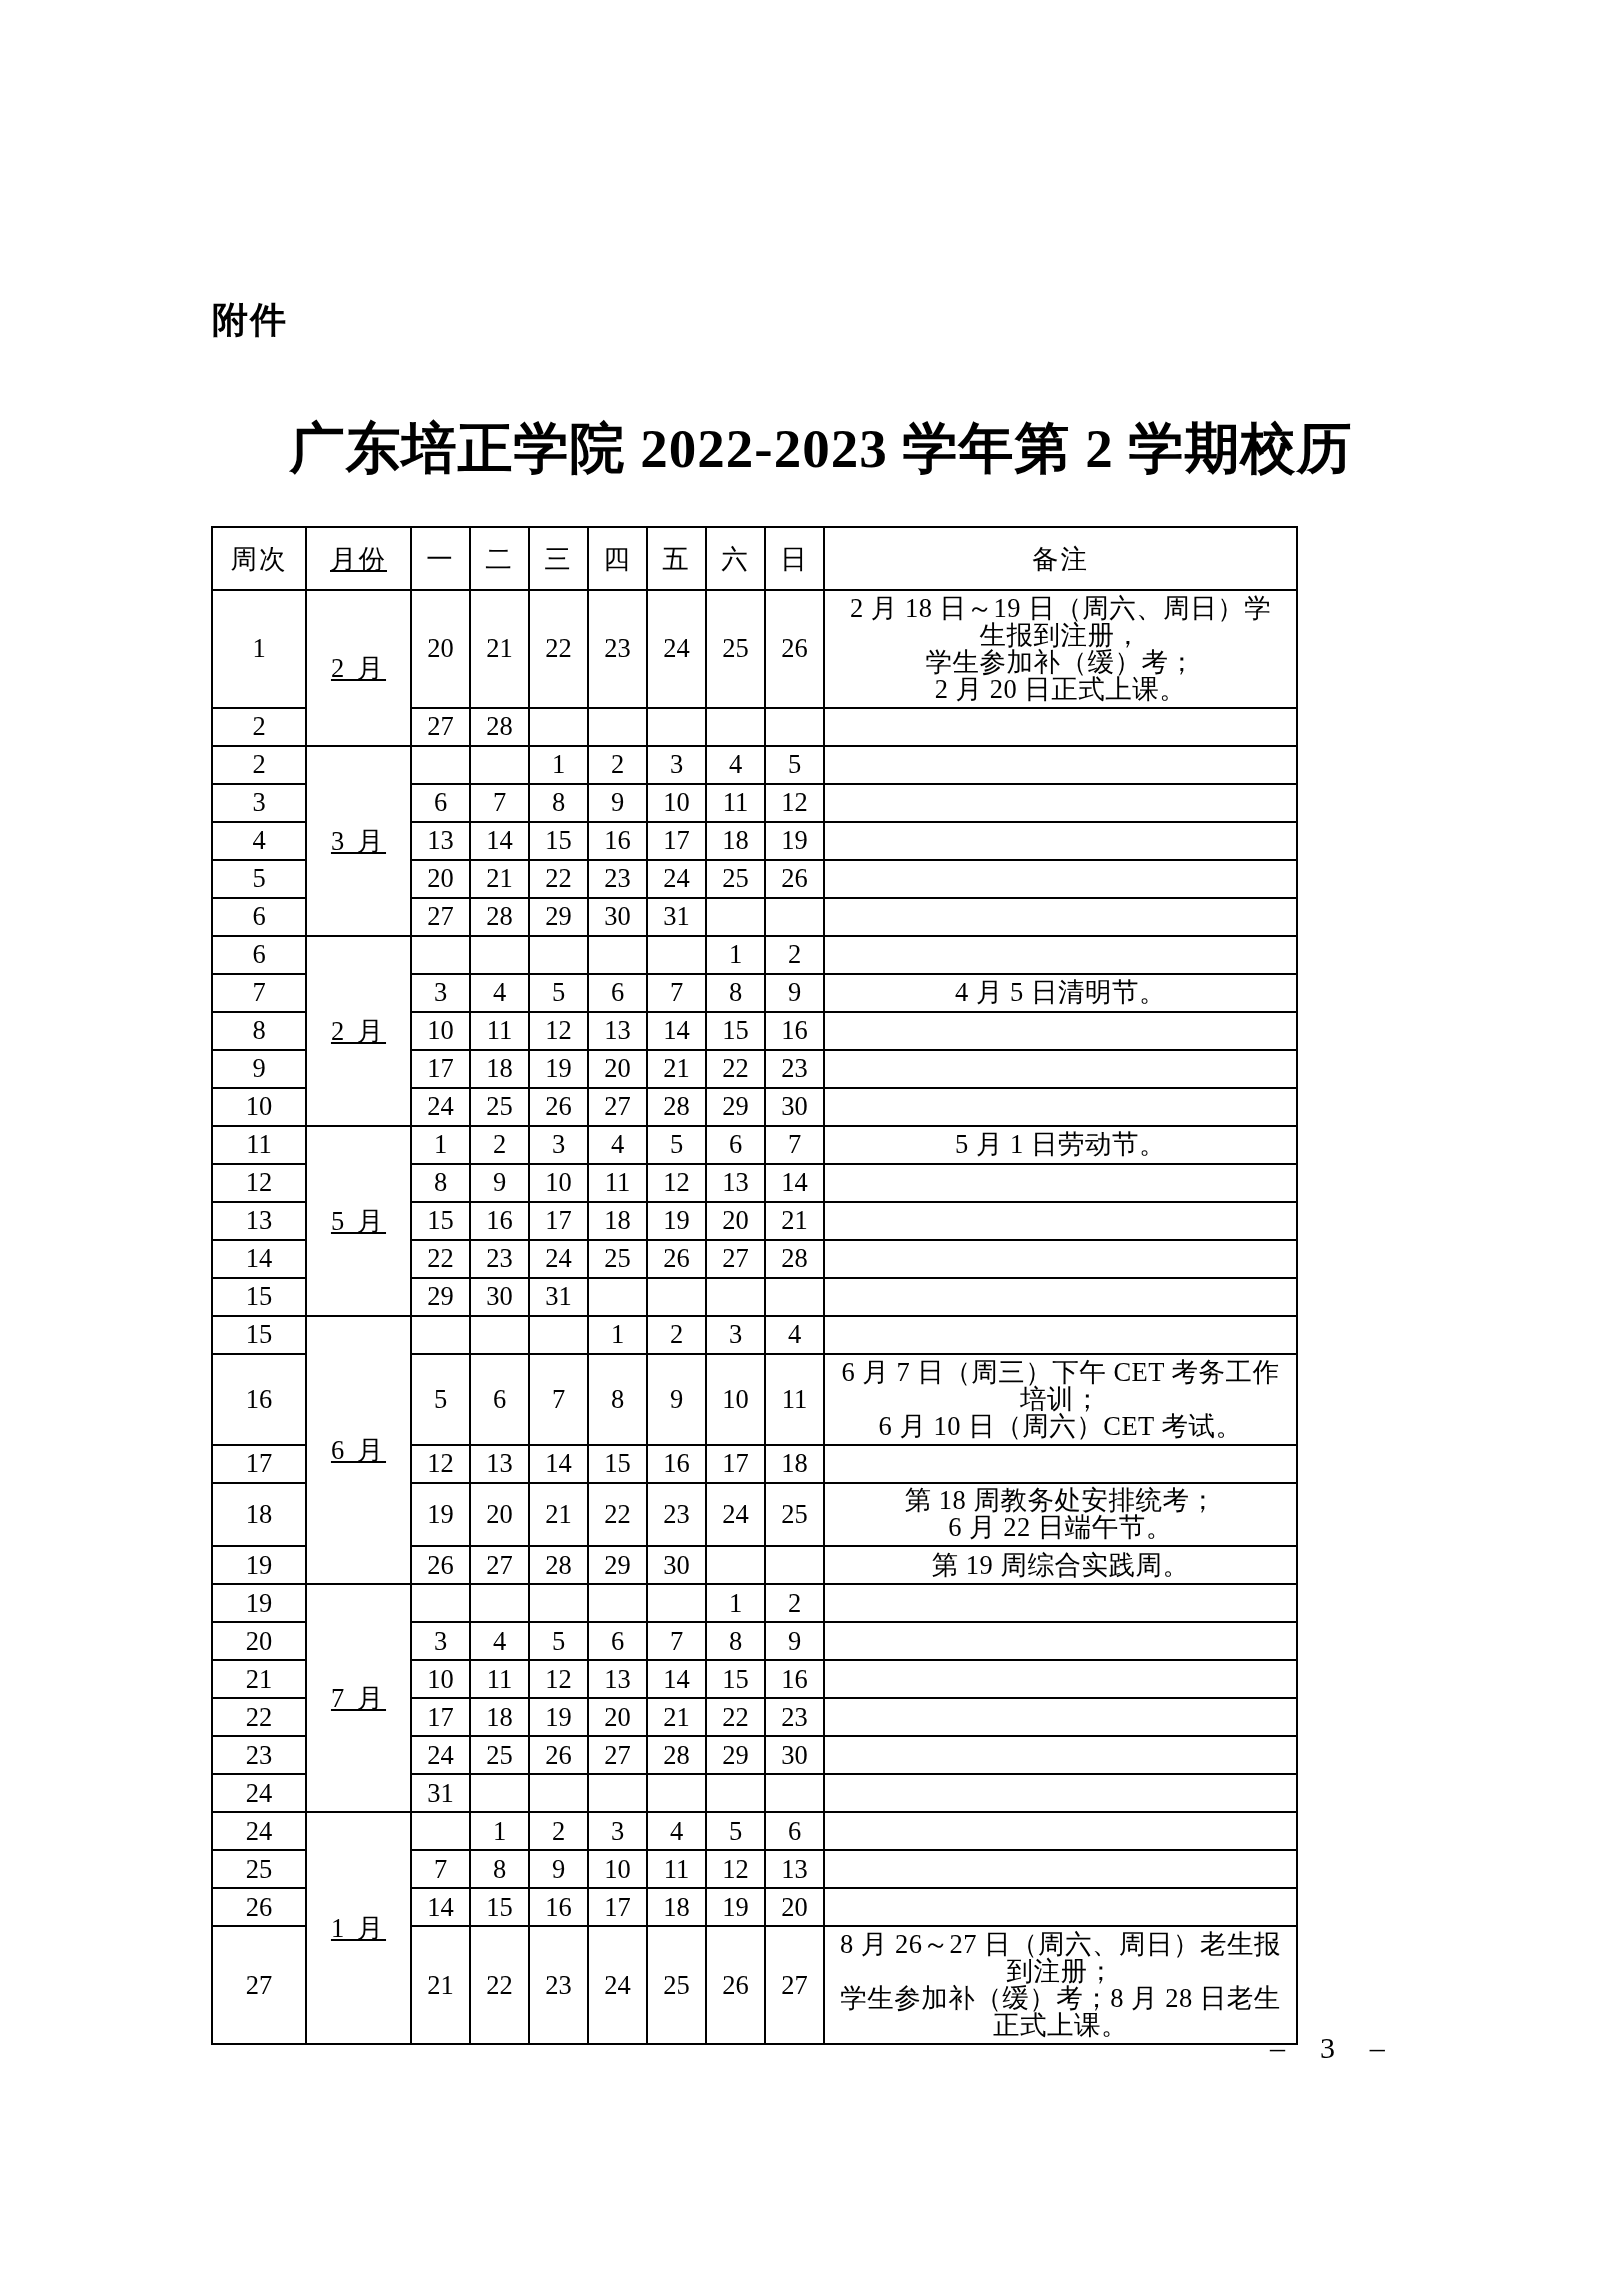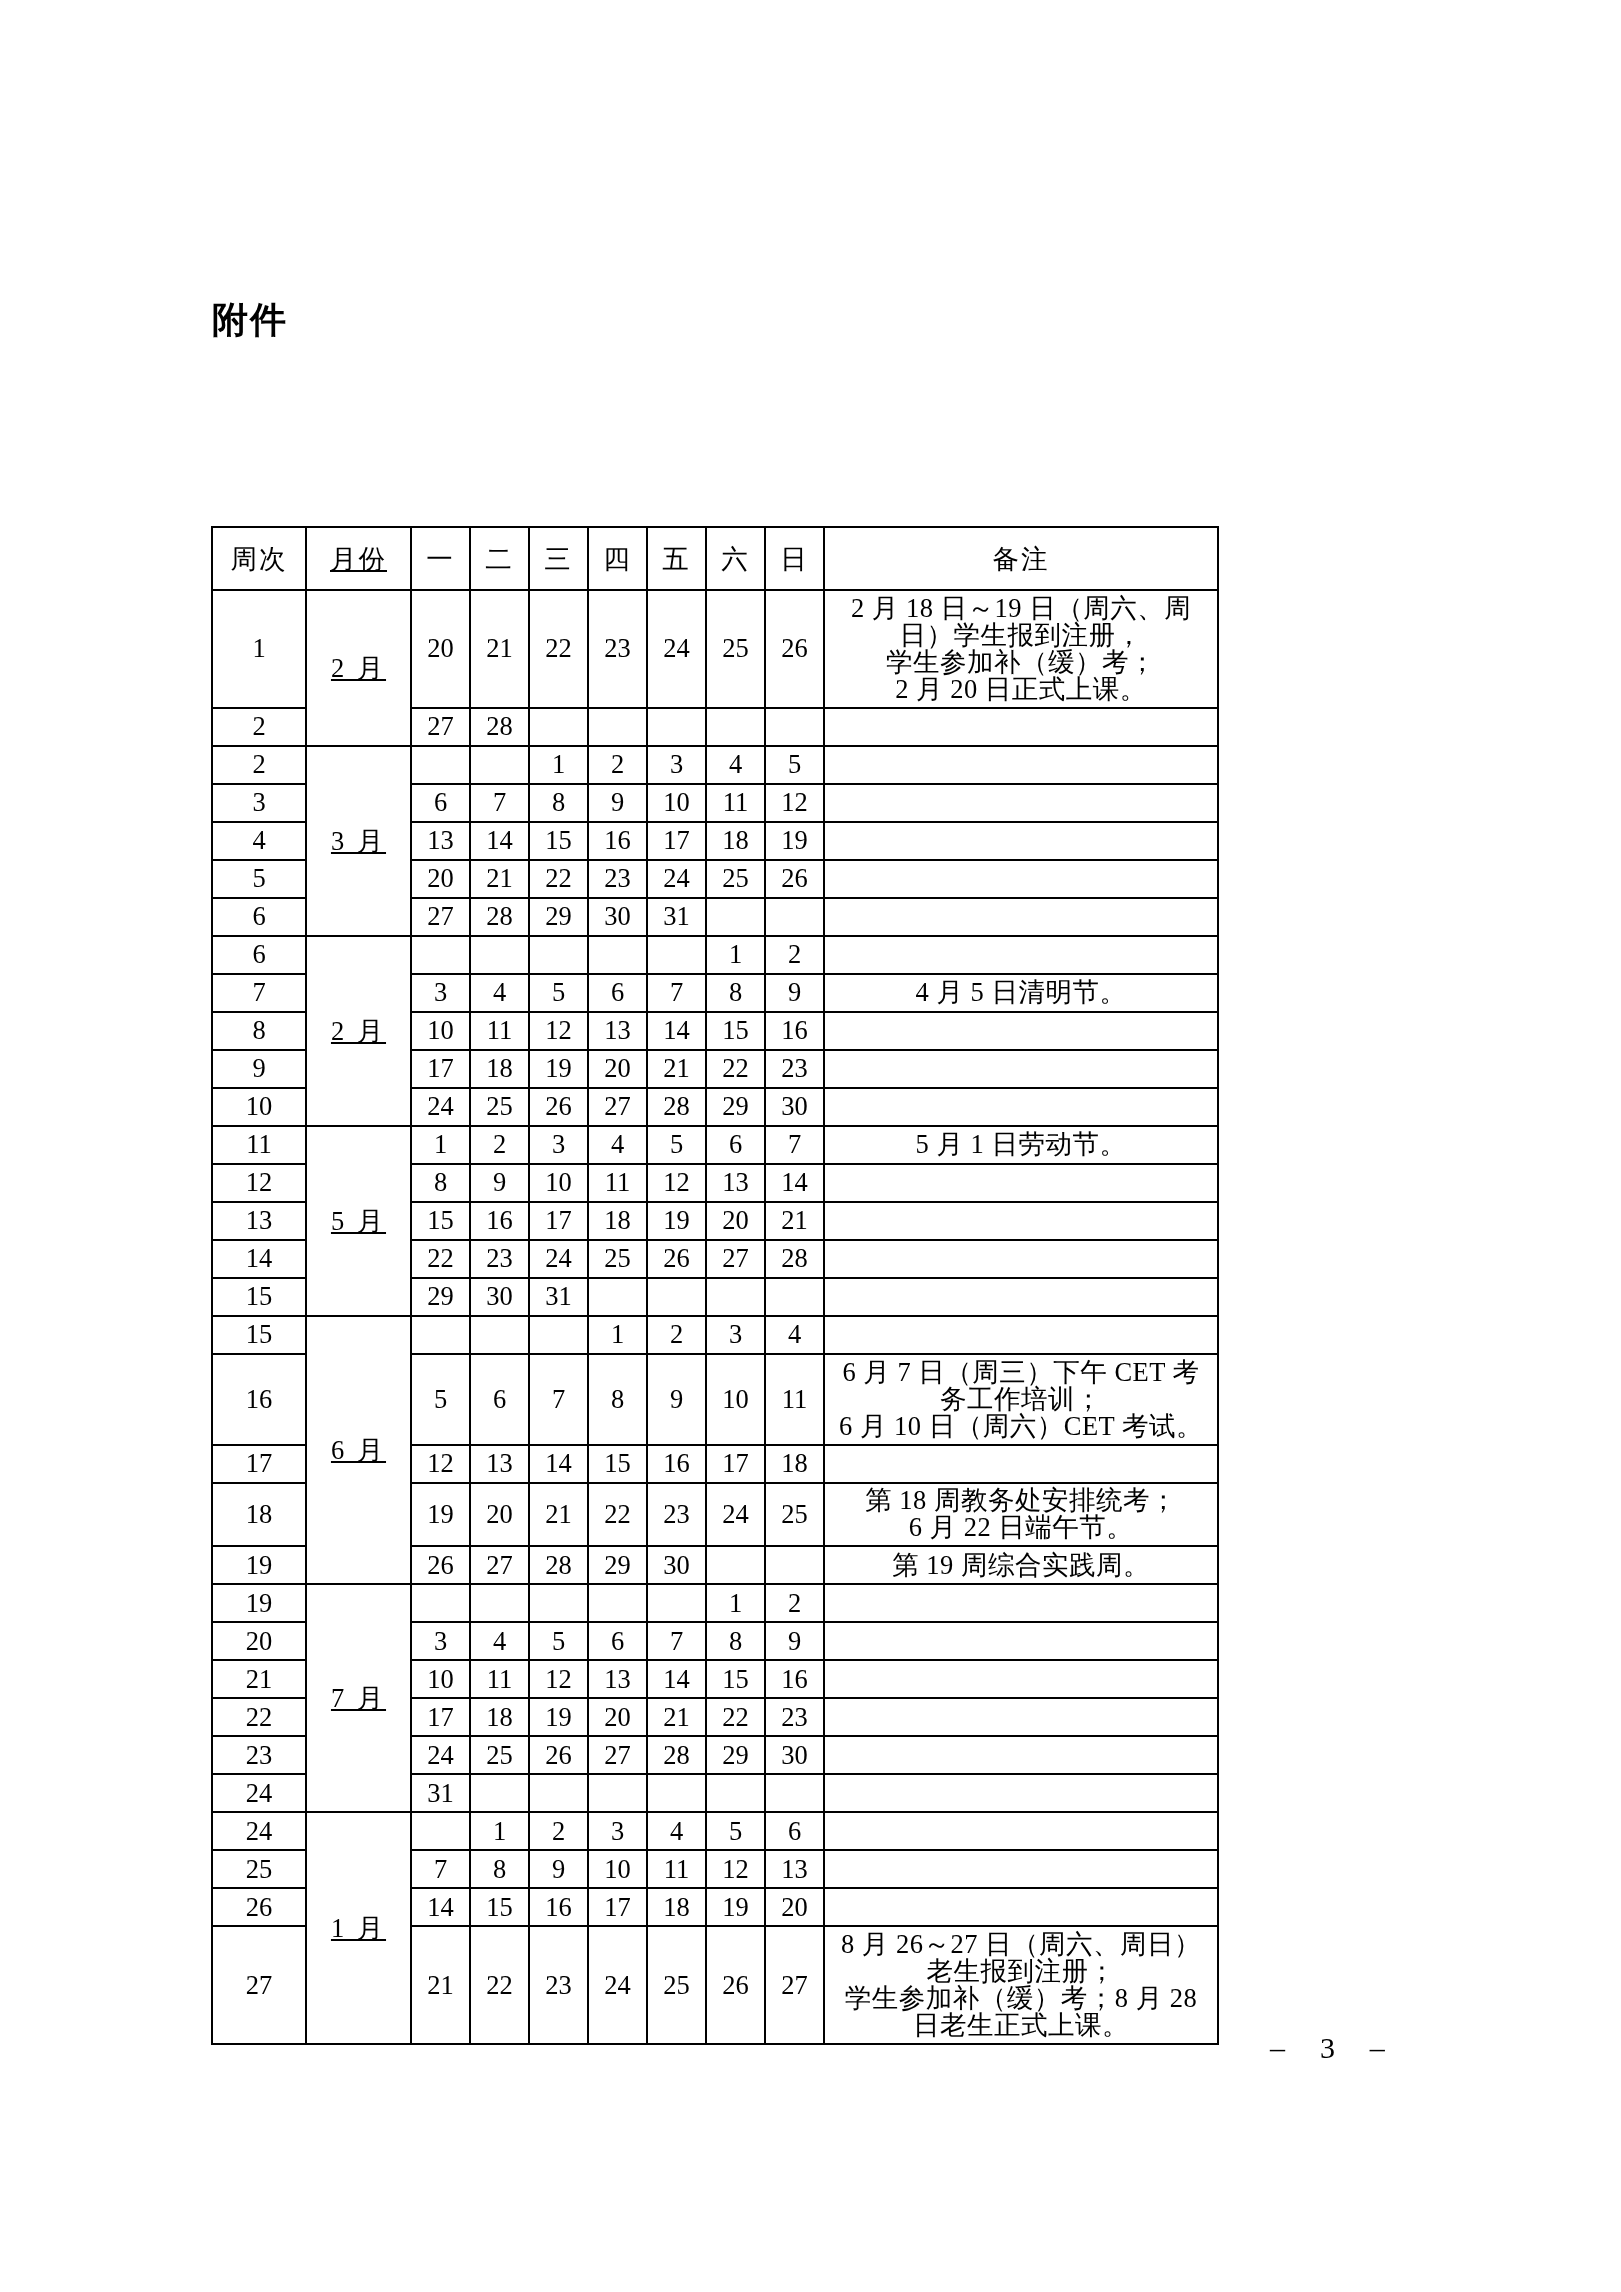--- a/index.html
+++ b/index.html
@@ -34,21 +34,21 @@
     text-align: center;
     font-weight: 700;
     font-size: 55px;
     letter-spacing: 1px;
     white-space: nowrap;
   }
   table.calendar {
     position: absolute;
     left: 211px;
     top: 526px;
-    width: 1008px;
+    width: 1087px;
     border-collapse: collapse;
     table-layout: fixed;
     border: 2.9px solid #000;
   }
   table.calendar th, table.calendar td {
     border: 2px solid #000;
     text-align: center;
     vertical-align: middle;
     font-size: 26.5px;
     overflow: hidden;
@@ -83,20 +83,21 @@
     white-space: nowrap;
   }
 </style>
 </head>
 <body>
 
 <div class="page">
 
   <div class="attachment">附件</div>
 
+  <div class="doc-title">广东培正学院 2022-2023 学年第 2 学期校历</div>
 
   <table class="calendar">
     <thead>
       <tr id="header-row">
           <th class="c-week">周次</th>
           <th class="c-month">月份</th>
           <th class="c-day">一</th>
           <th class="c-day">二</th>
           <th class="c-day">三</th>
           <th class="c-day">四</th>

